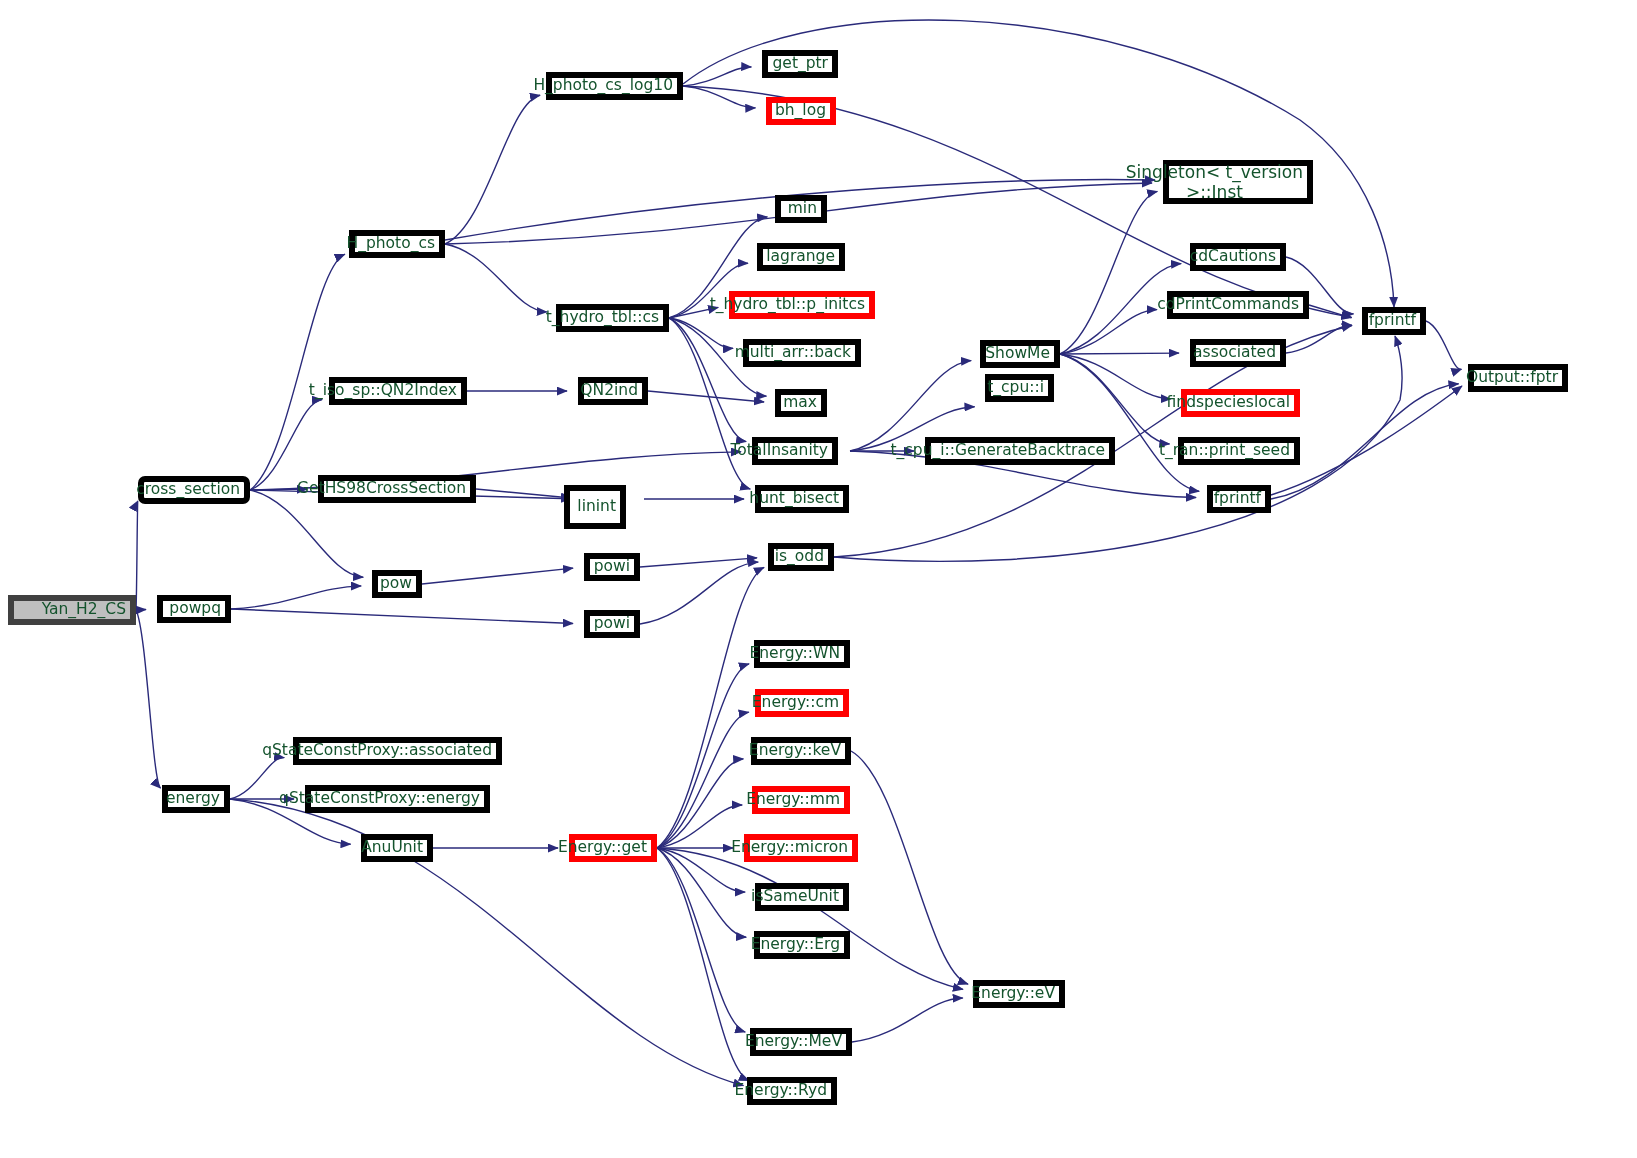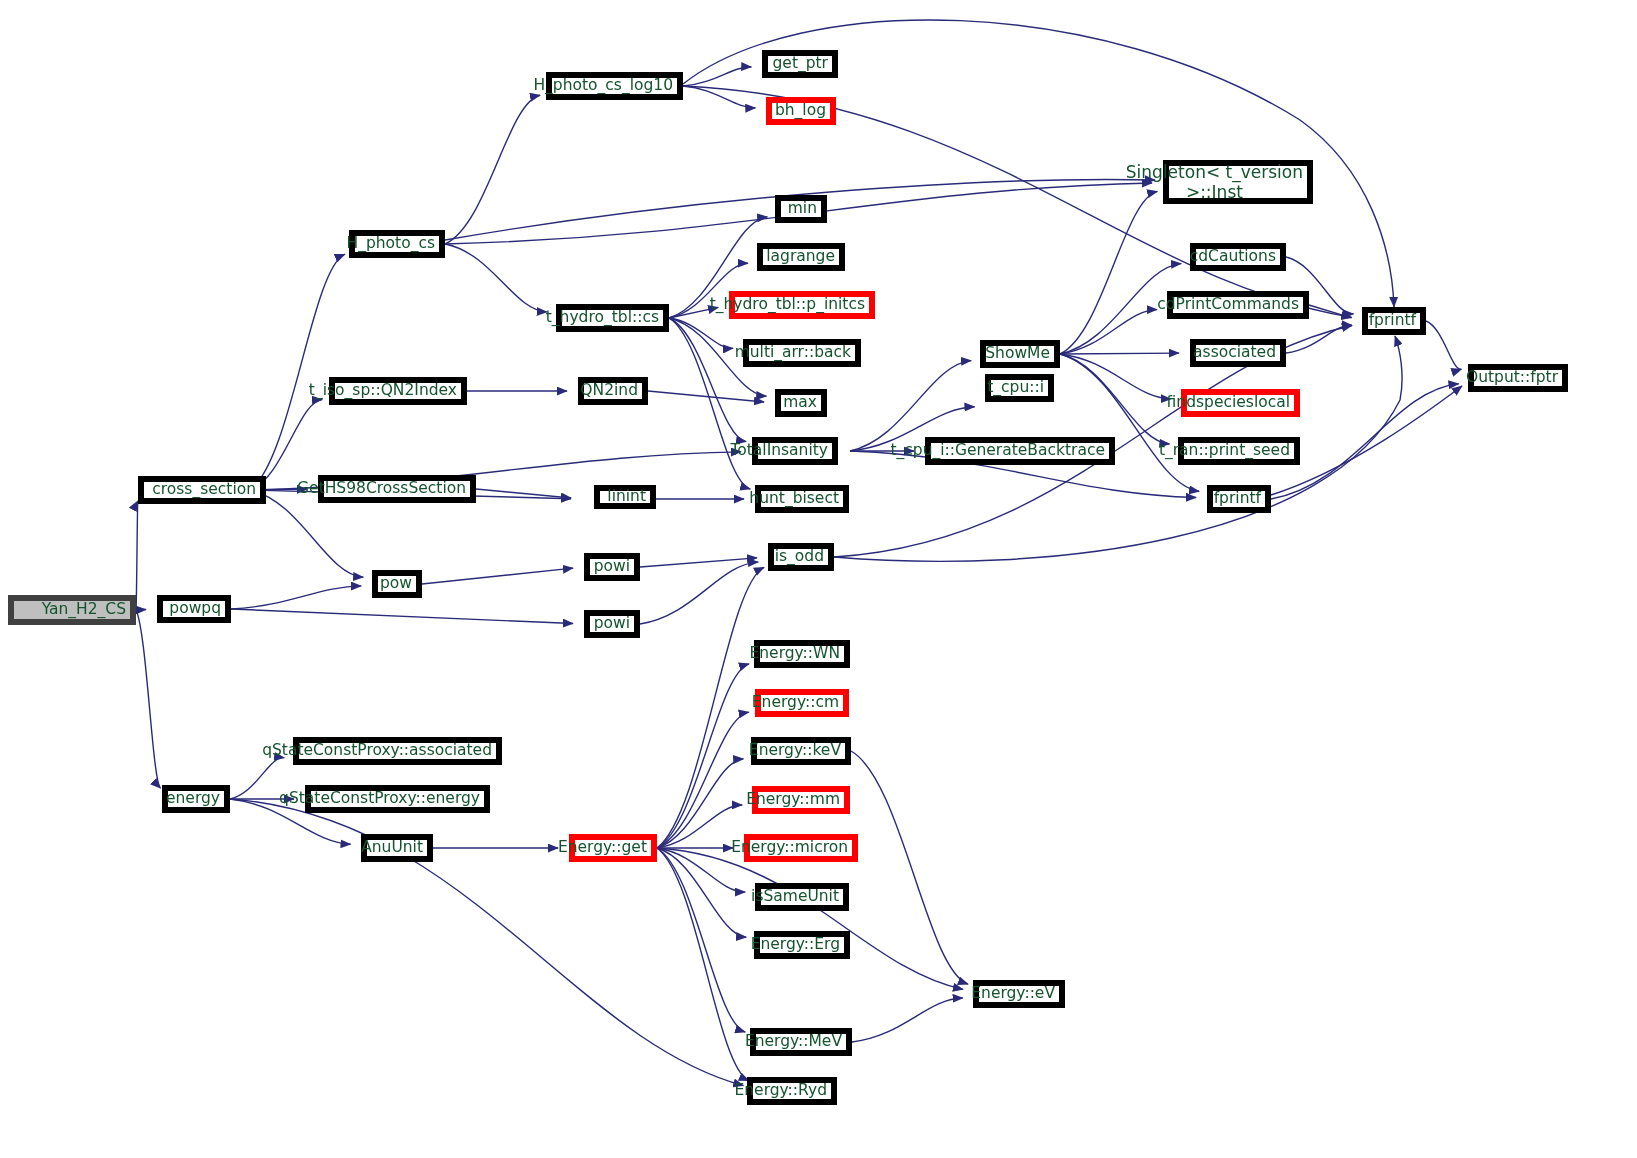--- a/index.html
+++ b/index.html
@@ -90,34 +90,34 @@
       <path d="M657,848 C697.32,877.16 716.52,1066.7 748.958292586858,1080.7694281104841" fill="none" stroke="#2a2a7a" stroke-width="1.4" marker-end="url(#ah)"></path>
       <path d="M851,751 C902.24,780.16 926.64,969.7 968.0644750542967,984.1694052310992" fill="none" stroke="#2a2a7a" stroke-width="1.4" marker-end="url(#ah)"></path>
       <path d="M852,1042 C902.82,1036.24 927.02,998.8 962.7751423878016,998.0561418626903" fill="none" stroke="#2a2a7a" stroke-width="1.4" marker-end="url(#ah)"></path>
       <path d="M683,84 C800,-8 1100,-5 1300,120 C1370,170 1392,250 1394,307" fill="none" stroke="#2a2a7a" stroke-width="1.4" marker-end="url(#ah)"></path>
       <path d="M834,557 C1050,575 1330,540 1400,400 C1405,375 1400,350 1395,336" fill="none" stroke="#2a2a7a" stroke-width="1.4" marker-end="url(#ah)"></path>
       <path d="M445,240 C700,196 980,176 1155,180" fill="none" stroke="#2a2a7a" stroke-width="1.4" marker-end="url(#ah)"></path>
       <path d="M1271,495 C1350,470 1430,410 1462,386" fill="none" stroke="#2a2a7a" stroke-width="1.4" marker-end="url(#ah)"></path>
     </svg>
   <div id="nodes">
       <div class="node root" style="left: 8px; top: 595px; width: 128px; height: 30px;"><span class="nlabel">Yan_H2_CS</span></div>
-      <div class="node" style="left: 138px; top: 476px; width: 128px; height: 28px;"><span class="nlabel">cross_section</span></div>
+      <div class="node" style="left: 138px; top: 476px; width: 112px; height: 28px; border-radius: 7px;"><span class="nlabel">cross_section</span></div>
       <div class="node" style="left: 157px; top: 595px; width: 74px; height: 28px;"><span class="nlabel">powpq</span></div>
       <div class="node" style="left: 162px; top: 785px; width: 68px; height: 28px;"><span class="nlabel">energy</span></div>
       <div class="node" style="left: 349px; top: 230px; width: 96px; height: 28px;"><span class="nlabel">H_photo_cs</span></div>
       <div class="node" style="left: 329px; top: 377px; width: 138px; height: 28px;"><span class="nlabel">t_iso_sp::QN2Index</span></div>
       <div class="node" style="left: 318px; top: 475px; width: 158px; height: 28px;"><span class="nlabel">GetHS98CrossSection</span></div>
       <div class="node" style="left: 372px; top: 570px; width: 50px; height: 28px;"><span class="nlabel">pow</span></div>
       <div class="node" style="left: 361px; top: 834px; width: 72px; height: 28px;"><span class="nlabel">AnuUnit</span></div>
       <div class="node" style="left: 293px; top: 737px; width: 209px; height: 28px;"><span class="nlabel">qStateConstProxy::associated</span></div>
       <div class="node" style="left: 305px; top: 785px; width: 185px; height: 28px;"><span class="nlabel">qStateConstProxy::energy</span></div>
       <div class="node" style="left: 546px; top: 72px; width: 137px; height: 28px;"><span class="nlabel">H_photo_cs_log10</span></div>
       <div class="node" style="left: 556px; top: 304px; width: 113px; height: 28px;"><span class="nlabel">t_hydro_tbl::cs</span></div>
       <div class="node" style="left: 578px; top: 377px; width: 70px; height: 28px;"><span class="nlabel">QN2ind</span></div>
-      <div class="node" style="left: 594px; top: 485px; width: 62px; height: 24px;"><span class="nlabel">linint</span></div>
+      <div class="node" style="left: 564px; top: 485px; width: 62px; height: 44px;"><span class="nlabel">linint</span></div>
       <div class="node" style="left: 584px; top: 553px; width: 56px; height: 28px;"><span class="nlabel">powi</span></div>
       <div class="node" style="left: 584px; top: 610px; width: 56px; height: 28px;"><span class="nlabel">powi</span></div>
       <div class="node red" style="left: 569px; top: 834px; width: 88px; height: 28px;"><span class="nlabel">Energy::get</span></div>
       <div class="node" style="left: 762px; top: 50px; width: 76px; height: 28px;"><span class="nlabel">get_ptr</span></div>
       <div class="node red" style="left: 766px; top: 97px; width: 70px; height: 28px;"><span class="nlabel">bh_log</span></div>
       <div class="node" style="left: 775px; top: 195px; width: 52px; height: 28px;"><span class="nlabel">min</span></div>
       <div class="node" style="left: 757px; top: 243px; width: 88px; height: 28px;"><span class="nlabel">lagrange</span></div>
       <div class="node red" style="left: 729px; top: 291px; width: 146px; height: 28px;"><span class="nlabel">t_hydro_tbl::p_initcs</span></div>
       <div class="node" style="left: 743px; top: 339px; width: 118px; height: 28px;"><span class="nlabel">multi_arr::back</span></div>
       <div class="node" style="left: 775px; top: 389px; width: 52px; height: 28px;"><span class="nlabel">max</span></div>

